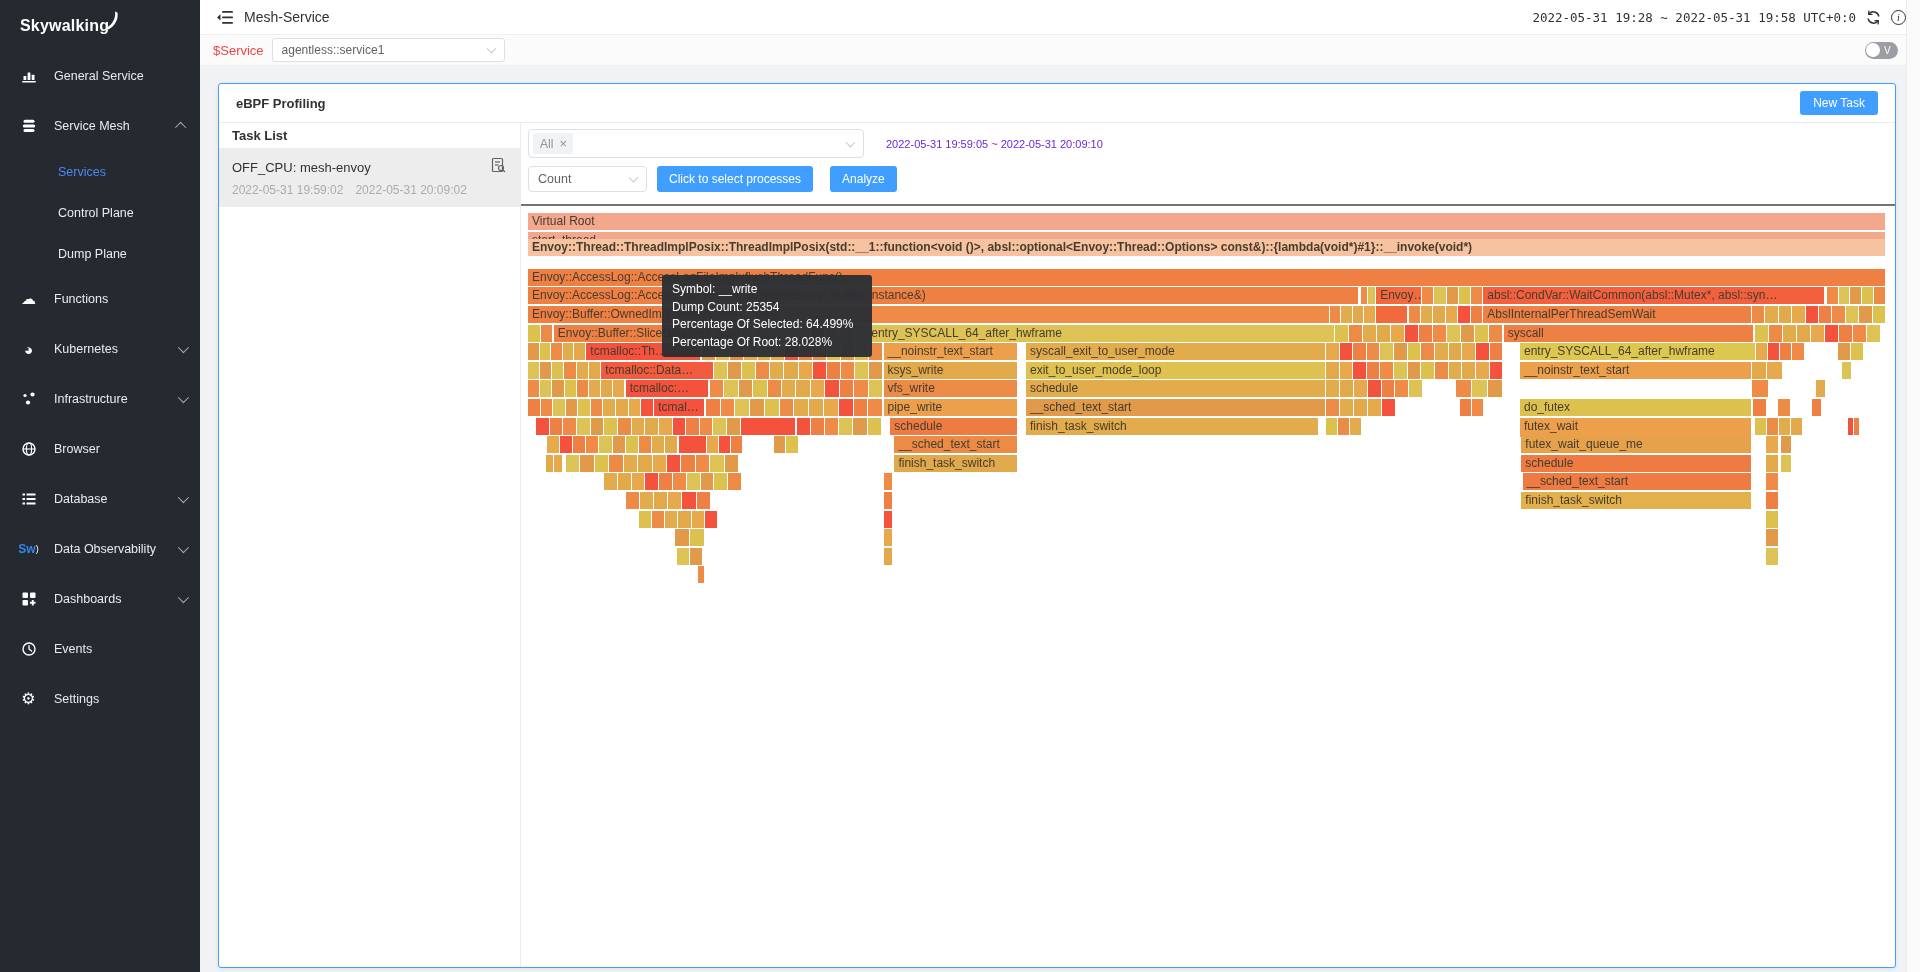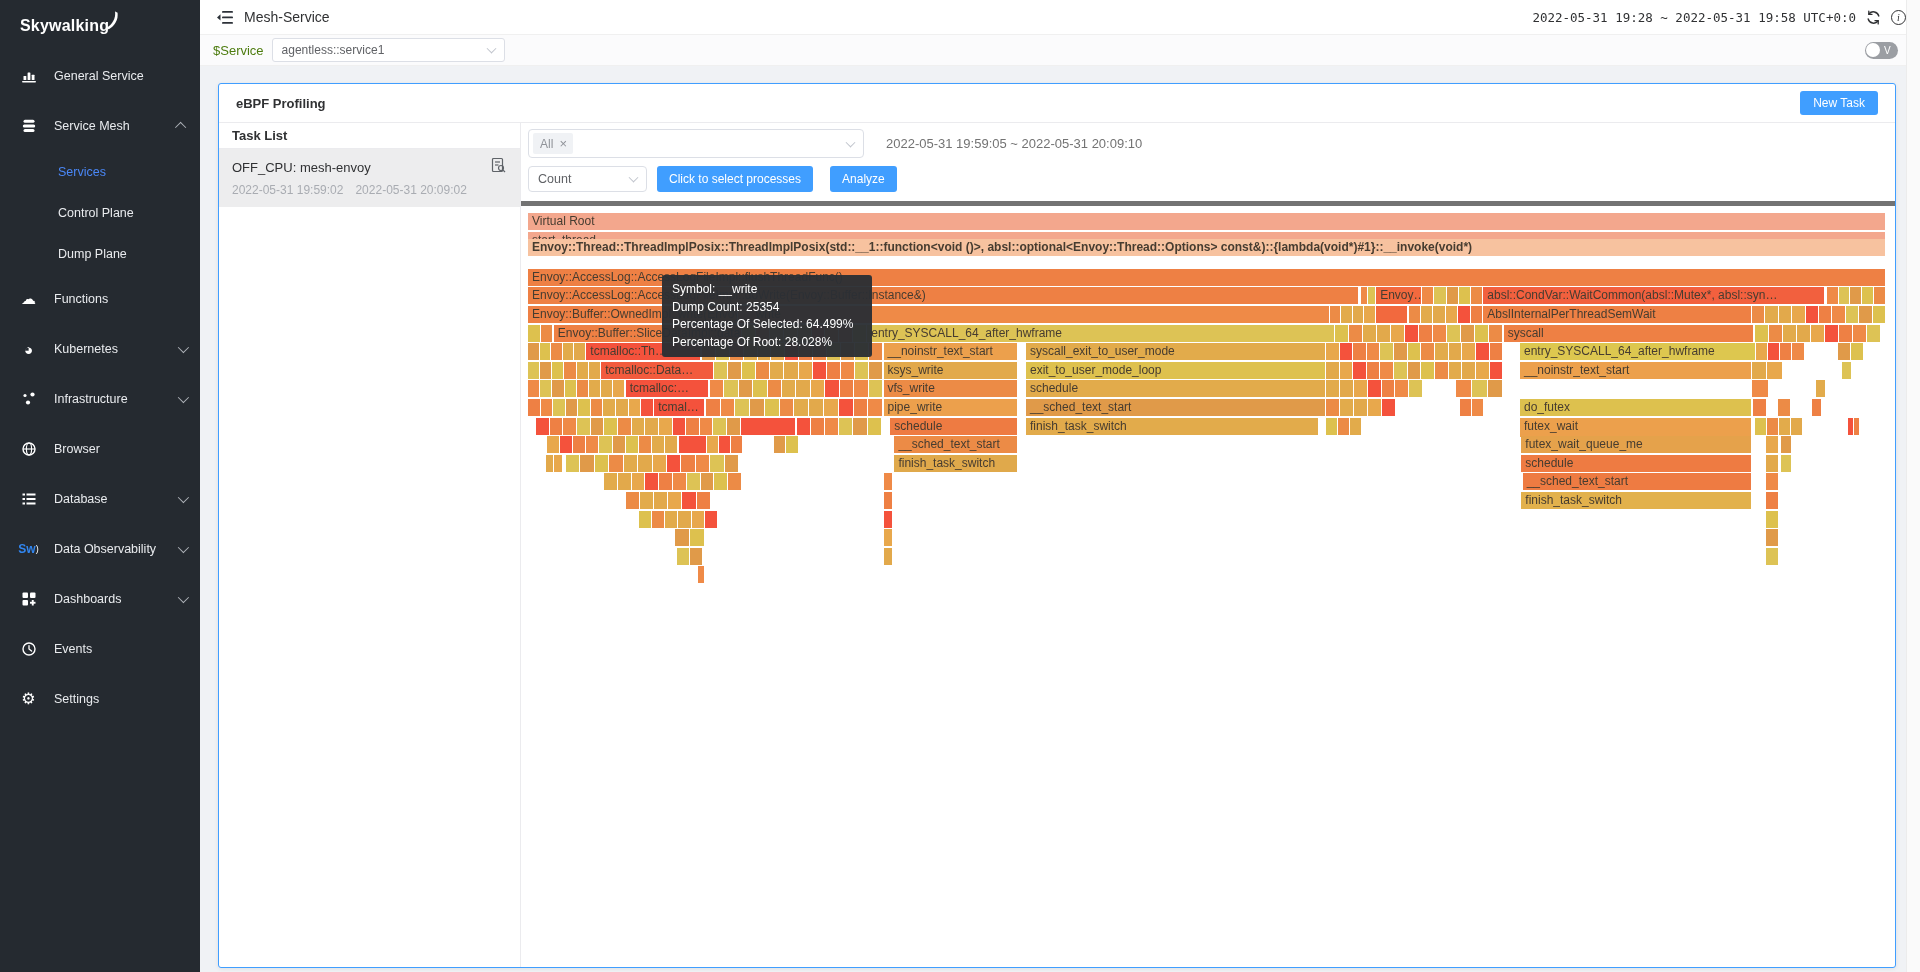--- a/index.html
+++ b/index.html
@@ -23,21 +23,21 @@
   .tophdr{height:34px;background:#fff;display:flex;align-items:center;padding:0 14px 0 6px;
     border-bottom:1px solid #f0f0f0;flex:none;}
   .page-title{font-size:14px;color:#303133;margin-left:10px;}
   .hdr-right{margin-left:auto;display:flex;align-items:center;}
   .time-label{font-family:"DejaVu Sans Mono",monospace;font-size:12.5px;color:#303133;}
   .hicon{margin-left:10px;display:flex;align-items:center;cursor:pointer;}
   .circle-i{width:13px;height:13px;border:1.5px solid #303133;border-radius:50%;font-size:10px;
     display:flex;align-items:center;justify-content:center;color:#303133;font-style:italic;font-family:"Liberation Serif",serif;}
   .svcbar{height:30px;background:#fbfbfc;border-bottom:1px solid #f0f0f0;display:flex;align-items:center;
     flex:none;padding-left:13px;}
-  .svc-label{font-size:13px;color:#4d7c0f;margin-right:8px;}
+  .svc-label{font-size:13px;color:#ef4444;margin-right:8px;}
   .svc-select{width:200px;height:22px;background:#fff;border:1px solid #dcdfe6;border-radius:3px;
     display:flex;align-items:center;padding:0 22px 0 9px;font-size:12px;color:#606266;position:relative;cursor:pointer;}
   .sel-chev{position:absolute;right:9px;top:50%;width:6px;height:6px;border-right:1.2px solid #c0c4cc;
     border-bottom:1.2px solid #c0c4cc;transform:translateY(-70%) rotate(45deg);}
   .toggle-wrap{margin-left:auto;margin-right:22px;}
   .toggle{width:31px;height:17px;border-radius:9px;background:#9b9ea3;display:flex;align-items:center;
     padding:0 1px;cursor:pointer;}
   .knob{width:14px;height:14px;border-radius:50%;background:#fff;flex:none;}
   .toggle-label{color:#fff;font-size:10px;margin-left:4px;}
   
@@ -51,28 +51,28 @@
     font-size:12px;padding:0 13px;cursor:pointer;font-family:"Liberation Sans",sans-serif;}
   .panel-body{flex:1;display:flex;min-height:0;}
   .tasklist{width:301px;border-right:1px solid #ebebee;flex:none;}
   .tl-hdr{height:25px;line-height:25px;font-size:13px;font-weight:bold;color:#303133;padding:0 13px;
     border-bottom:1px solid #ebebee;}
   .task-item{background:#ededee;padding:8px 13px 10px;cursor:pointer;}
   .task-name-row{display:flex;align-items:center;font-size:13px;color:#303133;}
   .doc-icon{margin-left:auto;cursor:pointer;}
   .task-dates{margin-top:6px;font-size:12px;color:#a9acb2;display:flex;gap:12px;}
   .rpane{flex:1;position:relative;min-width:0;}
-  .filters{padding:6px 0 0 7px;border-bottom:5px solid #737373;height:83px;box-sizing:border-box;}
+  .filters{padding:6px 0 0 7px;border-bottom:2px solid #737373;height:83px;box-sizing:border-box;}
   .frow1{display:flex;align-items:center;}
   .mselect{width:336px;height:29px;border:1px solid #dcdfe6;border-radius:4px;display:flex;align-items:center;
     padding:0 24px 0 4px;box-sizing:border-box;position:relative;background:#fff;cursor:pointer;}
   .tag{background:#f0f2f5;border-radius:2px;height:21px;display:flex;align-items:center;
     padding:0 3px 0 7px;font-size:12px;color:#909399;}
   .tag-x{margin-left:3px;font-size:13px;color:#909399;width:14px;text-align:center;cursor:pointer;}
-  .trange{margin-left:22px;font-size:13px;color:#737373;}
+  .trange{margin-left:22px;font-size:11px;color:#6d28d9;}
   .frow2{margin-top:8px;display:flex;align-items:center;}
   .cselect{width:119px;height:26px;border:1px solid #dcdfe6;border-radius:4px;background:#fff;
     display:flex;align-items:center;padding:0 20px 0 9px;box-sizing:border-box;font-size:12.5px;color:#606266;
     position:relative;cursor:pointer;}
   .blue-btn{height:26px;background:#409eff;color:#fff;border:none;border-radius:3px;font-size:12px;
     padding:0 12px;margin-left:10px;cursor:pointer;font-family:"Liberation Sans",sans-serif;}
   .blue-btn.analyze{margin-left:17px;}
   
   .flame{position:absolute;left:7px;top:90px;width:1357px;height:420px;}
   .frow{position:absolute;left:0;width:100%;height:17px;}

